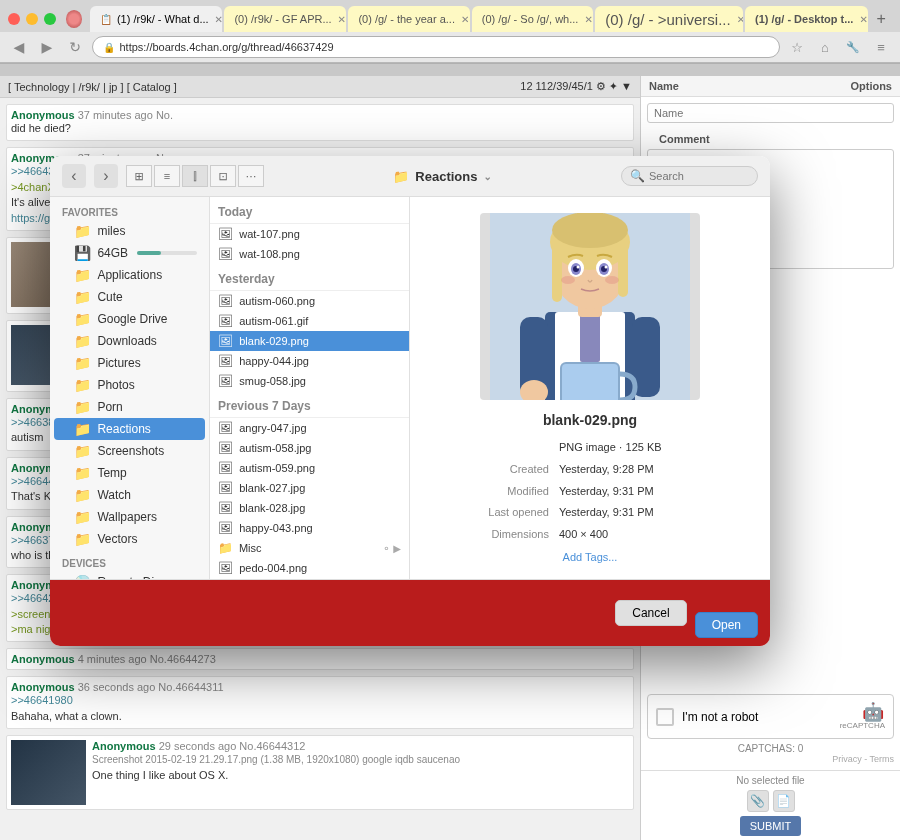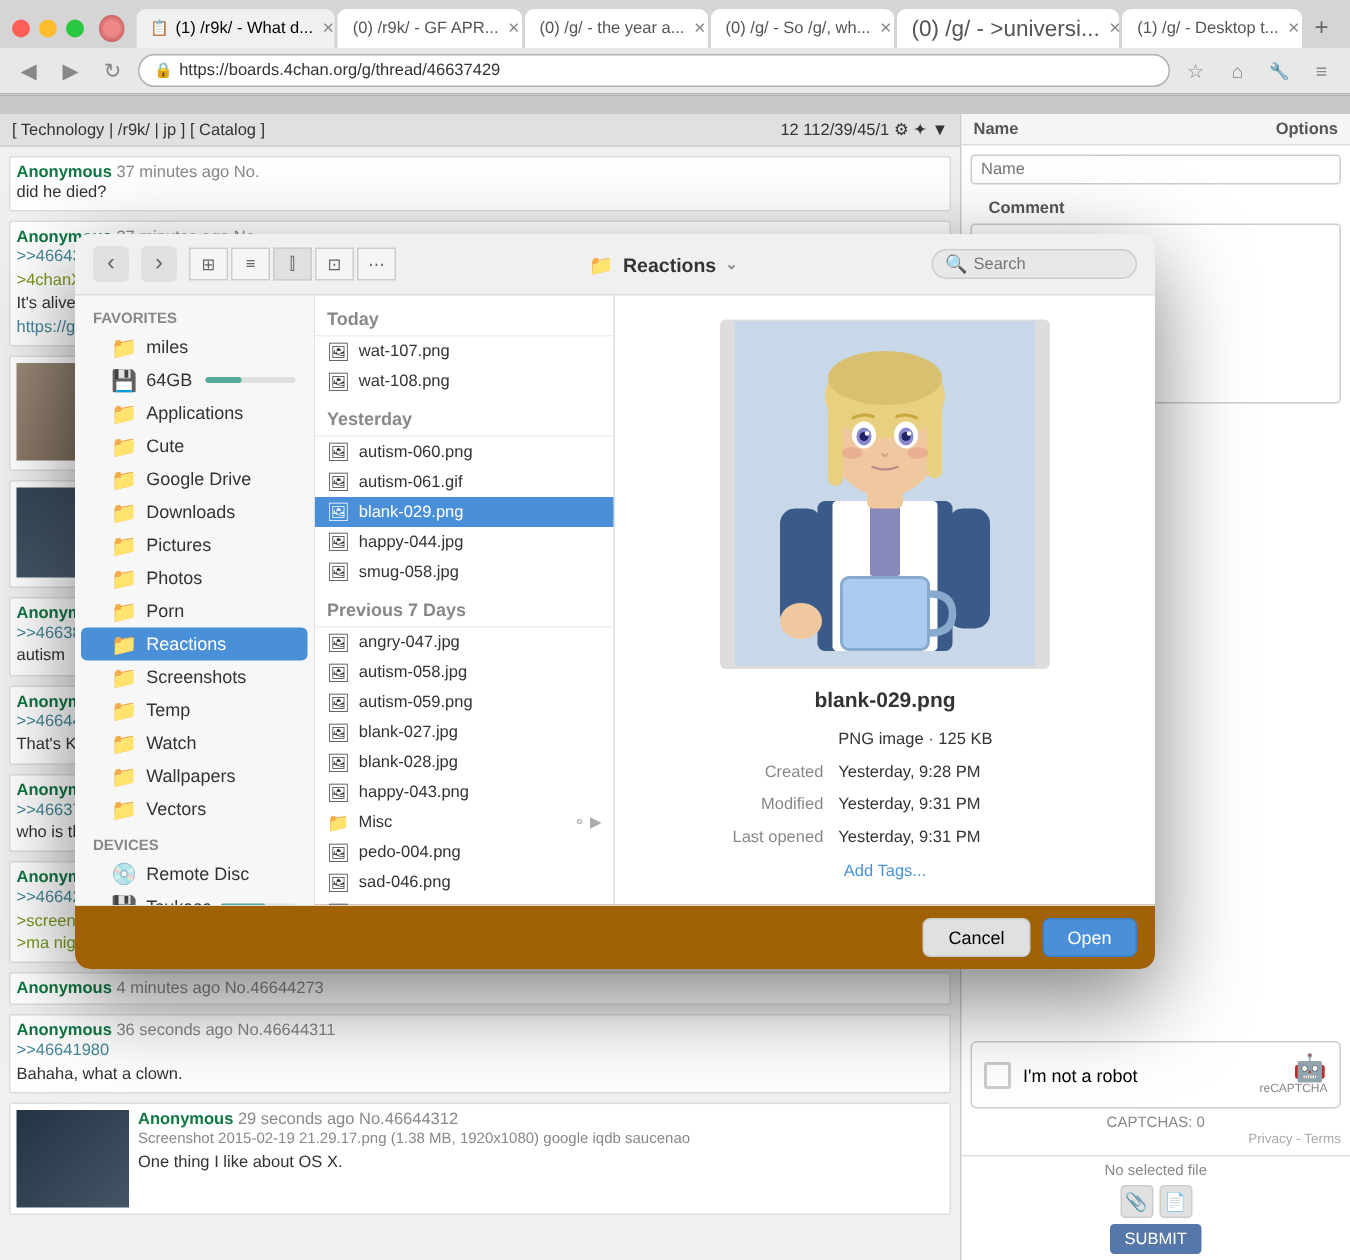--- a/index.html
+++ b/index.html
@@ -2,21 +2,21 @@
 <html><head>
   <meta charset="utf-8">
   <style>
     * { box-sizing: border-box; margin: 0; padding: 0; }
     body { width: 900px; height: 840px; overflow: hidden; background: #c8c8c8; font-family: -apple-system, 'Helvetica Neue', Arial, sans-serif; font-size: 12px; }
 
     
     .browser-chrome { background: #e8e8e8; border-bottom: 1px solid #b0b0b0; }
     .tab { display: flex; align-items: center; height: 26px; padding: 0 10px; border-radius: 6px 6px 0 0; font-size: 11px; max-width: 160px; white-space: nowrap; overflow: hidden; text-overflow: ellipsis; cursor: pointer; }
     .tab.active { background: #f0f0f0; }
-    .tab.inactive { background: #ffffff; color: #555; }
+    .tab.inactive { background: #fef9c3; color: #555; }
     .tab-close { margin-left: 6px; color: #888; font-size: 10px; cursor: pointer; }
     .traffic-lights { display: flex; gap: 6px; padding: 8px 10px; align-items: center; }
     .tl { width: 12px; height: 12px; border-radius: 50%; cursor: pointer; }
     .tl.red { background: #ff5f57; }
     .tl.yellow { background: #febc2e; }
     .tl.green { background: #28c840; }
     .nav-bar { display: flex; align-items: center; padding: 4px 8px; gap: 6px; background: #e8e8e8; border-bottom: 1px solid #b8b8b8; }
     .nav-btn { width: 22px; height: 22px; display: flex; align-items: center; justify-content: center; color: #888; font-size: 14px; cursor: pointer; border-radius: 3px; }
     .url-bar { flex: 1; height: 22px; background: white; border: 1px solid #b0b0b0; border-radius: 11px; padding: 0 10px; font-size: 11px; color: #333; display: flex; align-items: center; }
     .url-icon { margin-right: 4px; color: #5a9; font-size: 10px; }
@@ -67,23 +67,23 @@
     .file-item.selected { background: #4a90d9; color: white; }
     .file-item .ficon { font-size: 12px; }
     .preview-panel { flex: 1; display: flex; flex-direction: column; align-items: center; justify-content: flex-start; padding: 16px; background: white; overflow-y: auto; }
     .preview-img { width: 220px; height: 240px; background: #ddd; display: flex; align-items: center; justify-content: center; margin-bottom: 12px; border-radius: 4px; overflow: hidden; }
     .preview-name { font-size: 14px; font-weight: 600; color: #333; margin-bottom: 8px; text-align: center; }
     .preview-meta { font-size: 11px; color: #666; line-height: 1.8; width: 100%; }
     .preview-meta table { width: 100%; }
     .preview-meta td:first-child { color: #888; padding-right: 8px; text-align: right; }
     .preview-meta td:last-child { color: #333; }
     .add-tags { color: #4a90d9; font-size: 11px; cursor: pointer; text-align: center; margin-top: 4px; }
-    .dialog-footer { display: flex; align-items: center; justify-content: flex-end; padding: 8px 12px; background: #a16207; border-top: 1px solid #ddd; gap: 8px; }
+    .dialog-footer { display: flex; align-items: center; justify-content: flex-end; padding: 8px 12px; background: #b91c1c; border-top: 1px solid #ddd; gap: 8px; }
     .cancel-btn { background: #e0e0e0; border: 1px solid #ccc; padding: 5px 16px; border-radius: 5px; font-size: 12px; cursor: pointer; }
-    .open-btn { background: #4a90d9; color: white; border: 1px solid #3a80c9; padding: 5px 16px; border-radius: 5px; font-size: 12px; cursor: pointer; }
+    .open-btn { background: #4a90d9; color: white; border: 1px solid #3a80c9; padding: 5px 16px; border-radius: 5px; font-size: 12px; cursor: pointer; margin-top: 24px; }
 
     
     .dropdown-arrow { color: #888; font-size: 10px; }
   </style>
 </head>
 <body>
 
 <div style="position:relative; width:900px; height:840px; background:#c8c8c8; overflow:hidden;">
 
   <div class="browser-chrome" style="position:absolute; top:0; left:0; right:0;">
@@ -111,21 +111,21 @@
       </div>
       <div class="tab inactive">
         <span style="font-size:11px;">(0) /g/ - So /g/, wh...</span>
         <span class="tab-close">✕</span>
       </div>
       <div class="tab inactive">
         <span style="font-size:15px;text-align:right;">(0) /g/ - &gt;universi...</span>
         <span class="tab-close">✕</span>
       </div>
       <div class="tab inactive">
-        <span style="font-size:11px;">(1) /g/ - Desktop t...</span>
+        <span style="font-size:11px;font-weight:bold;">(1) /g/ - Desktop t...</span>
         <span class="tab-close">✕</span>
       </div>
       <div style="width:24px; height:24px; display:flex; align-items:center; justify-content:center; color:#666; cursor:pointer; font-size:16px;">+</div>
     </div>
 
     <div class="nav-bar">
       <div class="nav-btn">◀</div>
       <div class="nav-btn">▶</div>
       <div class="nav-btn">↻</div>
       <div class="url-bar">
@@ -549,20 +549,24 @@
                 <td>Yesterday, 9:28 PM</td>
               </tr>
               <tr>
                 <td>Modified</td>
                 <td>Yesterday, 9:31 PM</td>
               </tr>
               <tr>
                 <td>Last opened</td>
                 <td>Yesterday, 9:31 PM</td>
               </tr>
+              <tr>
+                <td>Dimensions</td>
+                <td>400 × 400</td>
+              </tr>
             </tbody>
               </table>
           </div>
           <div class="add-tags">Add Tags...</div>
         </div>
       </div>
 
       <div class="dialog-footer">
         <button class="cancel-btn">Cancel</button>
         <button class="open-btn">Open</button>

